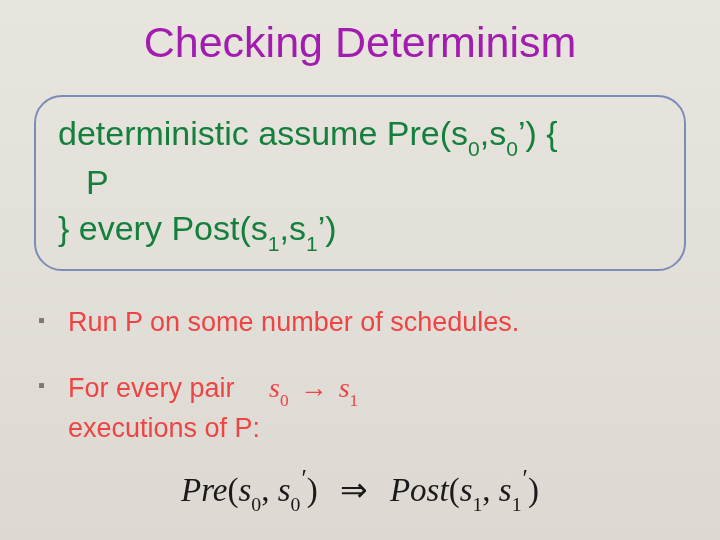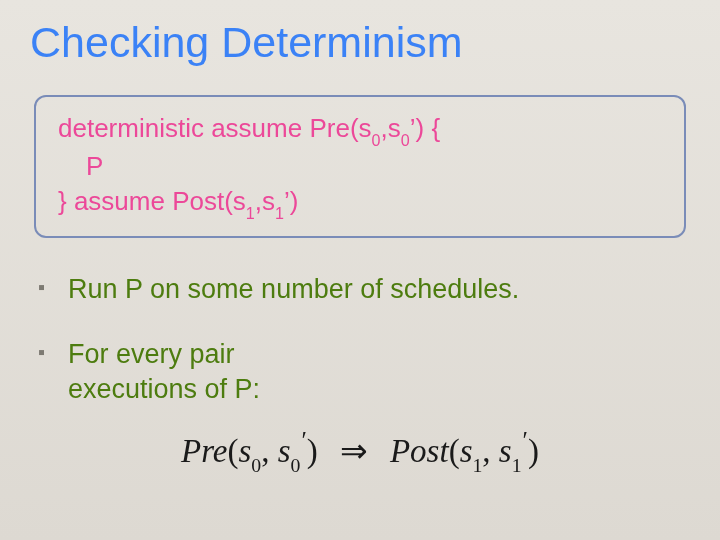--- a/index.html
+++ b/index.html
@@ -13,54 +13,54 @@
     position: relative;
   }
   .slide {
     width: 100%;
     height: 100%;
     padding: 18px 30px 0 30px;
   }
   .title {
     font-size: 43px;
     font-weight: 400;
-    text-align: left;
+    text-align: center;
     margin-bottom: 28px;
-    color: #3b82f6;
+    color: #a21caf;
   }
   .code-box {
     border: 2px solid #7a8cb8;
-    border-radius: 12px;
+    border-radius: 28px;
     padding: 14px 22px 14px 22px;
     margin: 0 4px 34px 4px;
     background: transparent;
-    font-size: 26px;
+    font-size: 34px;
     line-height: 1.35;
-    color: #ec4899;
+    color: #15803d;
   }
   .code-box .indent {
     padding-left: 28px;
   }
   .sub {
     font-size: 0.62em;
     vertical-align: sub;
     position: relative;
     top: 0.15em;
   }
   .bullets {
     list-style: none;
     padding-left: 8px;
   }
   .bullets li {
     position: relative;
     padding-left: 30px;
     font-size: 27px;
     line-height: 1.3;
     margin-bottom: 30px;
-    color: #4d7c0f;
+    color: #ef4444;
   }
   .bullets li::before {
     content: "▪";
     position: absolute;
     left: 0;
     top: 2px;
     font-size: 20px;
     color: #7d7a72;
   }
   .math-inline {
@@ -139,29 +139,34 @@
 <div class="slide">
 
   <h1 class="title">Checking Determinism</h1>
 
   <div class="code-box">
     <div>
       <span>deterministic assume Pre(s</span><span class="sub">0</span><span>,s</span><span class="sub">0</span><span>’) {</span>
     </div>
     <div class="indent">P</div>
     <div>
-      <span>} assume Post(s</span><span class="sub">1</span><span>,s</span><span class="sub">1</span><span>’)</span>
+      <span>} every Post(s</span><span class="sub">1</span><span>,s</span><span class="sub">1</span><span>’)</span>
     </div>
   </div>
 
   <ul class="bullets">
     <li>Run P on some number of schedules.</li>
     <li>
       <div class="bullet2-line1">
         <span class="txt">For every pair   </span>
+        <span class="math-inline">
+          <span>s</span><span class="msub">0</span>
+          <span class="arrow">→</span>
+          <span>s</span><span class="msub">1</span>
+        </span>
       </div>
       <div>executions of P:</div>
     </li>
   </ul>
 
   <div class="formula-row">
     <span class="formula">
       <span class="fn">Pre</span><span class="paren">(</span><span>s</span><span class="msub">0</span><span class="paren">, </span><span>s</span><span class="msub">0</span><span class="prime">′</span><span class="paren">)</span>
       <span class="implies">⇒</span>
       <span class="fn">Post</span><span class="paren">(</span><span>s</span><span class="msub">1</span><span class="paren">, </span><span>s</span><span class="msub">1</span><span class="prime">′</span><span class="paren">)</span>

